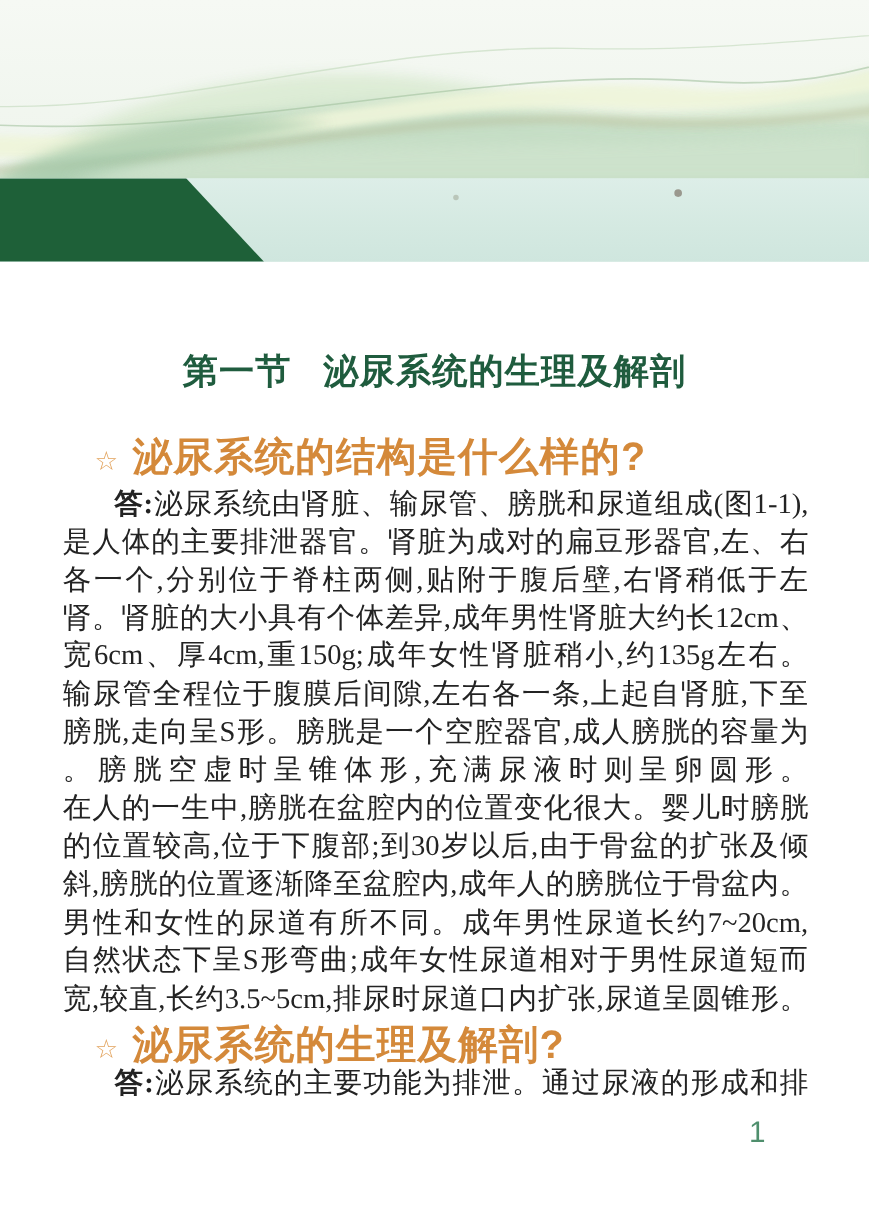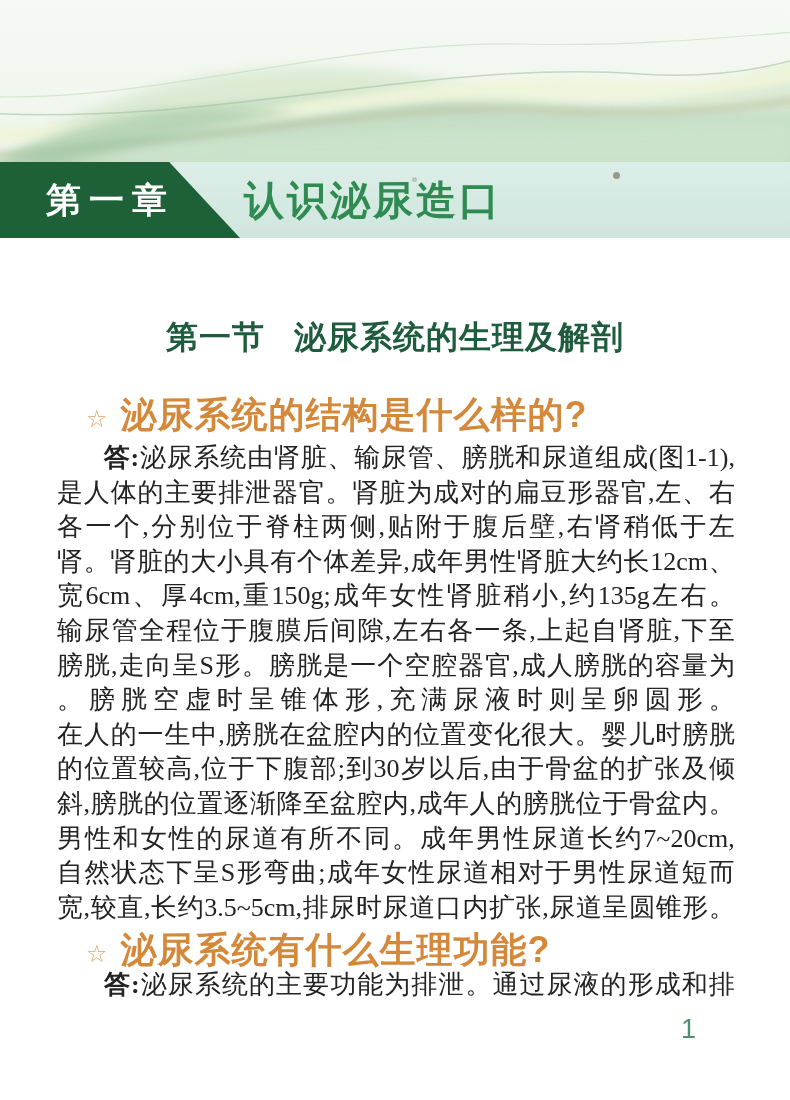--- a/index.html
+++ b/index.html
@@ -75,22 +75,20 @@
     <path d="M-30,122 C 200,138 420,62 620,80 C 710,88 770,70 820,56 L820,78 C 730,94 640,104 550,98 C 390,88 190,152 -30,142 Z" fill="#eff5da" opacity="0.9" filter="url(#soft2)"></path>
     <path d="M-30,152 C 180,146 380,96 560,106 C 680,114 770,100 820,92 L820,102 C 720,114 640,120 540,114 C 380,104 160,156 -30,160 Z" fill="#b5bb97" opacity="0.45" filter="url(#soft2)"></path>
     <path d="M-30,180 C 60,118 170,98 300,112 C 200,130 90,160 30,180 Z" fill="#a3c8a9" opacity="0.7" filter="url(#soft)"></path>
     <path d="M60,163 C 260,120 520,140 790,120 L790,163 Z" fill="#cfe3cd" opacity="0.8" filter="url(#soft)"></path>
     <path d="M-30,112 C 200,130 430,58 640,74 C 725,80 785,64 820,52" stroke="#9cbd99" stroke-width="1.5" fill="none" opacity="0.55"></path>
     <path d="M-30,96 C 150,106 330,40 520,44 C 640,47 740,36 820,30" stroke="#c2d8ba" stroke-width="1.2" fill="none" opacity="0.6"></path>
   </svg>
 
   <div class="chapter-band">
     <div class="chapter-box"></div>
-    <div class="chapter-num">第一章</div>
-    <div class="chapter-title">认识泌尿造口</div>
   </div>
 
   <div class="speck s1"></div>
   <div class="speck s2"></div>
 
   <div class="section-title">
     <span>第一节</span><span class="st-gap"></span><span>泌尿系统的生理及解剖</span>
   </div>
 
   <div id="qa-root">
@@ -475,21 +473,21 @@
           <span class="tk">道</span>
           <span class="tk">呈</span>
           <span class="tk">圆</span>
           <span class="tk">锥</span>
           <span class="tk">形</span>
           <span class="tk">。</span>
         </div>
       </div>
       <div class="qhead" id="qa1-head">
         <span class="qstar">☆</span>
-        <span class="qtext">泌尿系统有什么生理功能?</span>
+        <span class="qtext">泌尿系统的生理及解剖?</span>
       </div>
       <div class="answer" id="qa1-ans">
         <div class="jline">
           <span class="ind"></span>
           <span class="tk bd">答</span>
           <span class="tk bd">:</span>
           <span class="tk">泌</span>
           <span class="tk">尿</span>
           <span class="tk">系</span>
           <span class="tk">统</span>

